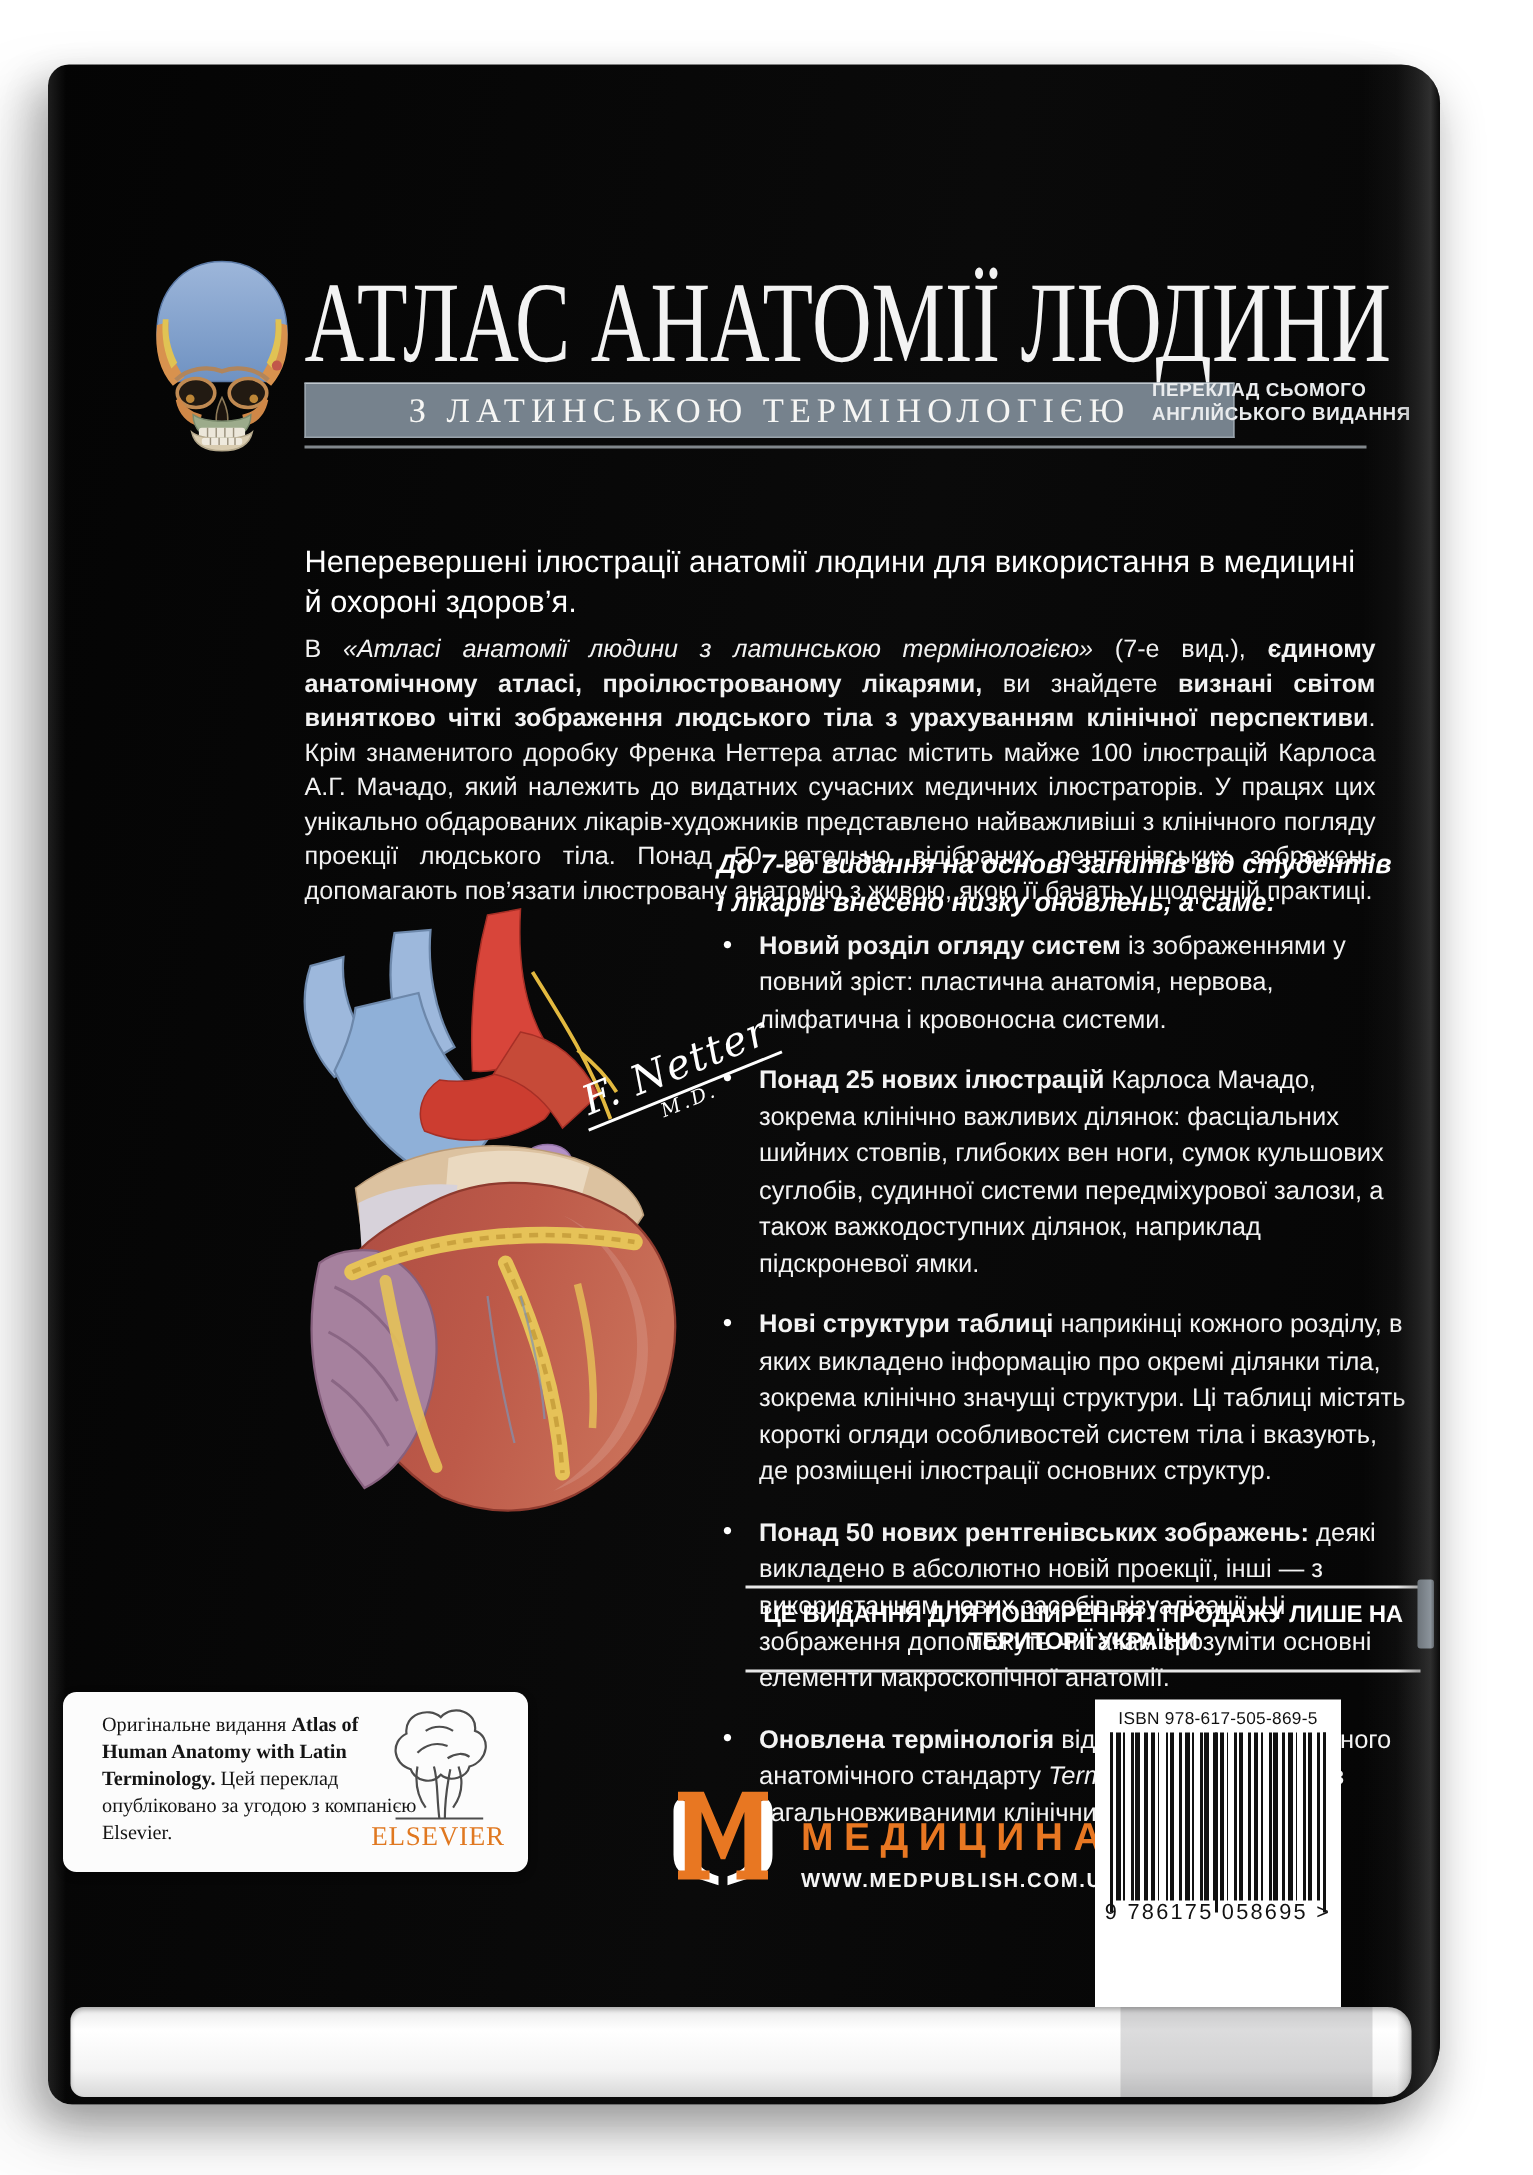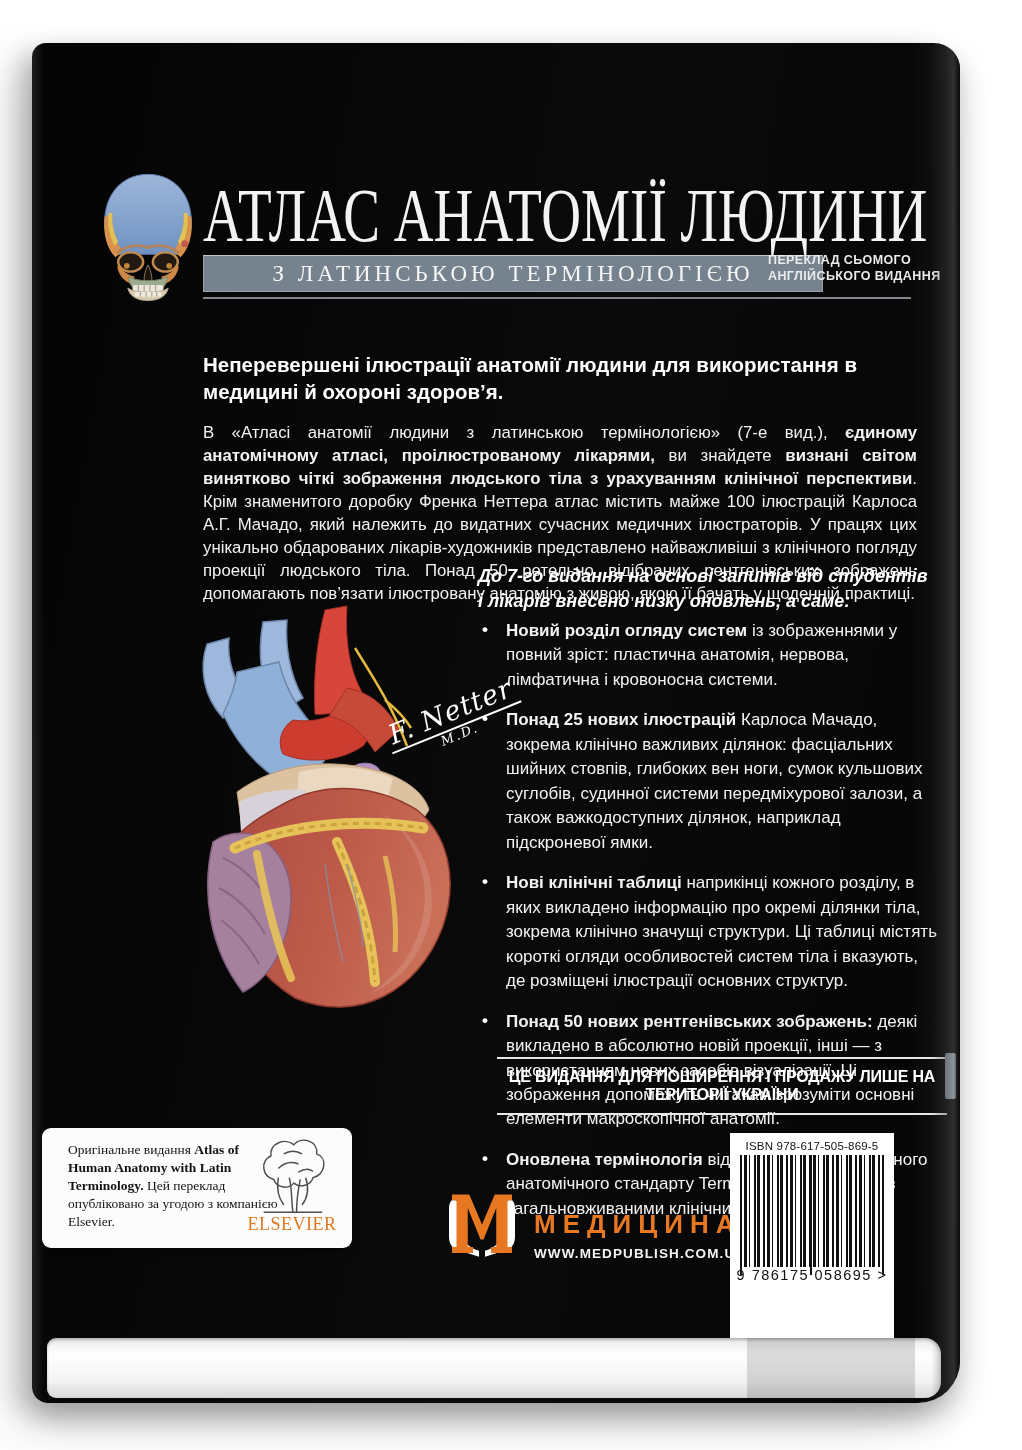--- a/index.html
+++ b/index.html
@@ -26,25 +26,25 @@
         border:1px solid #99a3ac;border-top-color:#c0c8ce;box-sizing:border-box;
         display:flex;align-items:center;justify-content:center;}
   .band span{color:#f6f6f4;font-family:"Liberation Serif",serif;font-size:23px;letter-spacing:4px;}
   .edition{position:absolute;left:736px;top:209px;color:#e9ebed;font-size:12.5px;font-weight:700;
         letter-spacing:0.4px;line-height:1.3;}
   .rule{position:absolute;left:171px;top:254px;width:708px;height:2px;background:#81878c;}
 
   .author{position:absolute;left:171px;top:272px;color:#e9eaeb;font-size:25px;letter-spacing:0.3px;}
   .author .deg{font-size:24px;color:#dfe1e3;margin-left:8px;}
 
-  .headline{position:absolute;left:171px;top:308px;width:714px;color:#ffffff;
-        font-size:20.5px;font-weight:700;line-height:1.33;}
+  .headline{position:absolute;left:171px;top:318px;width:714px;color:#ffffff;
+        font-size:20.5px;font-weight:400;line-height:1.33;}
   .intro{position:absolute;left:171px;top:378px;width:714px;margin:0;color:#f2f2f2;
         font-size:16.8px;line-height:1.37;text-align:justify;}
-  .b{font-weight:700;text-align:center;} .i{}
+  .b{font-weight:700;text-align:center;} .i{font-style:italic;}
 
   .updates-intro{position:absolute;left:446px;top:521px;width:452px;color:#ffffff;
         font-size:18px;font-weight:700;font-style:italic;line-height:1.38;}
   .bullets{position:absolute;left:446px;top:576px;width:460px;margin:0;padding:0;list-style:none;
         color:#f3f3f3;font-size:17px;line-height:1.44;}
   .bullets li{position:relative;padding-left:28px;margin-bottom:16px;}
   .bullets li::before{content:"\2022";position:absolute;left:4px;top:-1px;font-weight:700;color:#ffffff;}
 
   .heart{position:absolute;left:146px;top:553px;width:292px;height:420px;}
   .signature{position:absolute;left:352px;top:652px;transform:rotate(-22deg);color:#ffffff;
@@ -138,21 +138,21 @@
 
     <div class="headline">Неперевершені ілюстрації анатомії людини для використання в медицині й охороні здоров’я.</div>
 
     <p class="intro"><span>В </span><span class="i">«Атласі анатомії людини з латинською термінологією»</span><span> (7-е вид.), </span><span class="b">єдиному анатомічному атласі, проілюстрованому лікарями,</span><span> ви знайдете </span><span class="b">визнані світом винятково чіткі зображення людського тіла з урахуванням клінічної перспективи</span><span>. Крім знаменитого доробку Френка Неттера атлас містить майже 100 ілюстрацій Карлоса А.Г. Мачадо, який належить до видатних сучасних медичних ілюстраторів. У працях цих унікально обдарованих лікарів-художників представлено найважливіші з клінічного погляду проекції людського тіла. Понад 50 ретельно відібраних рентгенівських зображень допомагають пов’язати ілюстровану анатомію з живою, якою її  бачать у щоденній практиці.</span></p>
 
     <div class="updates-intro">До 7-го видання на основі запитів від студентів і лікарів внесено низку оновлень, а саме:</div>
 
     <ul class="bullets">
       <li><span class="b">Новий розділ огляду систем</span><span> із зображеннями у повний зріст: пластична анатомія, нервова, лімфатична і кровоносна системи.</span></li>
       <li><span class="b">Понад 25 нових ілюстрацій</span><span> Карлоса Мачадо, зокрема клінічно важливих ділянок: фасціальних шийних стовпів, глибоких вен ноги, сумок кульшових суглобів, судинної системи передміхурової залози, а також важкодоступних ділянок, наприклад підскроневої ямки.</span></li>
-      <li><span class="b">Нові клінічні таблиці</span><span> наприкінці кожного розділу, в яких викладено інформацію про окремі ділянки тіла, зокрема клінічно значущі структури. Ці таблиці містять короткі огляди особливостей систем тіла і вказують, де розміщені ілюстрації основних структур.</span></li>
+      <li><span class="b">Нові структури таблиці</span><span> наприкінці кожного розділу, в яких викладено інформацію про окремі ділянки тіла, зокрема клінічно значущі структури. Ці таблиці містять короткі огляди особливостей систем тіла і вказують, де розміщені ілюстрації основних структур.</span></li>
       <li><span class="b">Понад 50 нових рентгенівських зображень:</span><span> деякі викладено в абсолютно новій проекції, інші — з використанням нових засобів візуалізації. Ці зображення допоможуть читачам зрозуміти основні елементи макроскопічної анатомії.</span></li>
       <li><span class="b">Оновлена термінологія</span><span> відповідно до міжнародного анатомічного стандарту </span><span class="i">Terminologia Anatomica</span><span> із загальновживаними клінічними епонімами.</span></li>
     </ul>
 
     <svg class="heart" viewBox="0 0 290 420">
       <defs>
         <linearGradient id="gv" x1="0" y1="0" x2="1" y2="0.3">
           <stop offset="0" stop-color="#ad4c42"></stop>
             <stop offset="0.55" stop-color="#bd5a49"></stop>
             <stop offset="1" stop-color="#c96f58"></stop>

